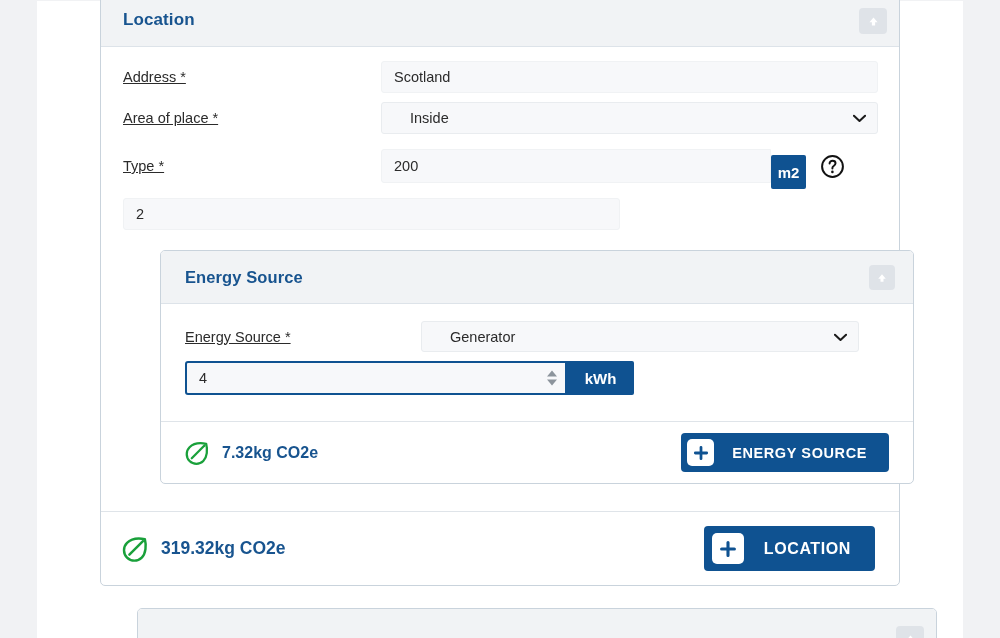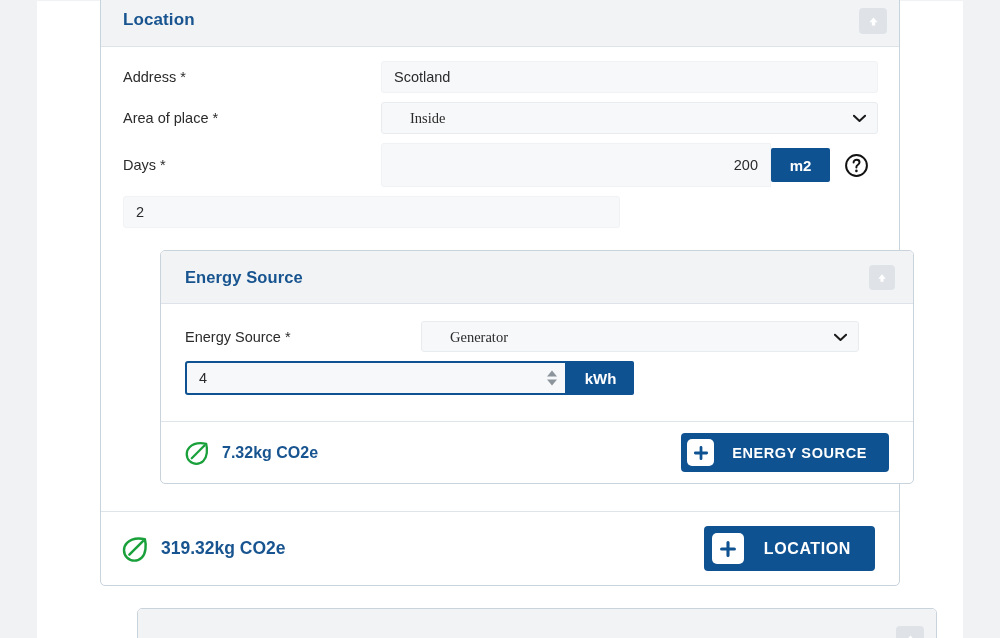--- a/index.html
+++ b/index.html
@@ -80,41 +80,42 @@
   
   .form-row {
     display: flex;
     align-items: center;
     margin-bottom: 9px;
   }
   .form-label {
     color: #2b2b2b;
     font-size: 14.5px;
     flex: 0 0 auto;
+    text-decoration: underline;
   }
   .field-wrap {
     display: flex;
     align-items: center;
   }
 
   .text-input {
     background: #f7f8fa;
     border: 1px solid #f0f2f4;
     border-radius: 3px;
     font-family: "Liberation Sans", sans-serif;
     font-size: 14.5px;
     color: #2b2b2b;
     padding: 0 12px;
     outline: none;
   }
   .select-input {
     background: #f7f8fa;
     border: 1px solid #e9ecef;
     border-radius: 3px;
-    font-family: Liberation Serif, serif;
+    font-family: Liberation Sans, sans-serif;
     font-size: 14.5px;
     color: #2b2b2b;
     padding: 0 44px 0 28px;
     outline: none;
     -webkit-appearance: none;
     appearance: none;
     cursor: pointer;
   }
   .select-shell { position: relative; display: inline-block; }
   .select-chevron {
@@ -140,22 +141,22 @@
     color: #121212;
     display: flex;
     align-items: center;
     cursor: pointer;
   }
 
   
   #location-body .form-label { width: 258px; }
   #row-address .text-input  { width: 497px; height: 32px; }
   #row-type  .select-input  { width: 497px; height: 32px; }
-  #row-area  .text-input    { width: 390px; height: 44px; border-radius: 3px 0 0 3px; text-align: right;}
-  #row-area  .unit-badge    { width: 59px;  height: 34px; }
+  #row-area  .text-input    { width: 390px; height: 34px; border-radius: 3px 0 0 3px;}
+  #row-area  .unit-badge    { width: 35px;  height: 34px; margin-top: 12px; }
   #row-area  .help-icon     { margin-left: 14px; }
   #row-days  .text-input    { width: 497px; height: 32px; }
 
   
   #energy-card {
     position: absolute;
     left: 123px; top: 249px;
     width: 754px; height: 234px;
   }
   #energy-card > .card-header {
@@ -330,21 +331,21 @@
             </select>
             <span class="select-chevron">
               <svg width="13" height="9" viewBox="0 0 14 9">
                   <path d="M1 1.6 L7 7.2 L13 1.6" stroke="#1b1b1b" stroke-width="2.2" fill="none" stroke-linecap="round" stroke-linejoin="round"></path>
                 </svg>
             </span>
           </div>
         </div>
 
         <div class="form-row" id="row-area">
-          <span class="form-label">Days *</span>
+          <span class="form-label">Type *</span>
           <div class="field-wrap">
             <input class="text-input" type="text" value="200" style="">
             <span class="unit-badge">m2</span>
             <span class="help-icon">
               <svg width="25" height="25" viewBox="0 0 24 24">
                 <circle cx="12" cy="12" r="10" fill="none" stroke="#121212" stroke-width="1.9"></circle>
                 <path d="M9.2 9.1c0-1.6 1.3-2.6 2.9-2.6 1.6 0 2.8 1 2.8 2.4 0 1.3-.8 1.9-1.8 2.6-.9.6-1.2 1.1-1.2 2v.4" fill="none" stroke="#121212" stroke-width="1.9" stroke-linecap="round"></path>
                 <circle cx="11.9" cy="17.2" r="1.25" fill="#121212"></circle>
               </svg>
             </span>

